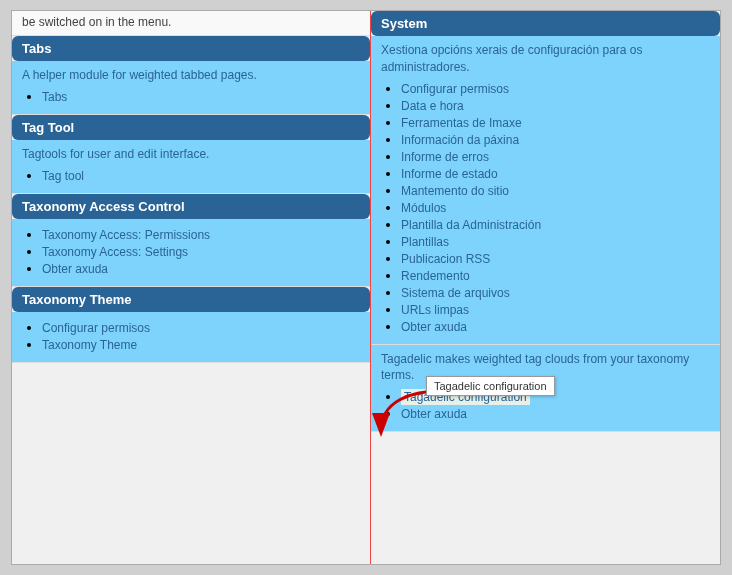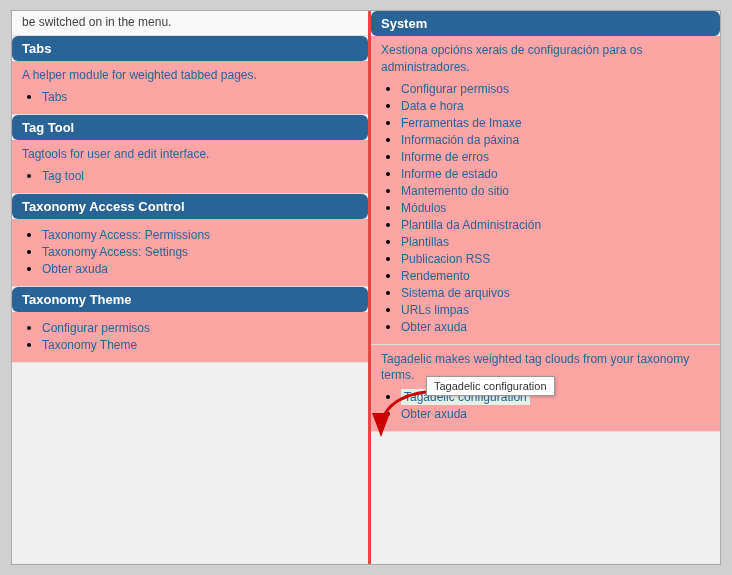--- a/index.html
+++ b/index.html
@@ -21,41 +21,41 @@
       border: 1px solid #aaa;
       display: flex;
       gap: 0;
       overflow: hidden;
     }
     .left-col {
       width: 360px;
       height: 100%;
       overflow-y: auto;
       padding: 0;
-      border-right: 3px solid #ef4444;
+      border-right: 1px solid #ef4444;
     }
     .right-col {
       width: 350px;
       height: 100%;
       overflow-y: auto;
       padding: 0;
     }
     .section {
       margin-bottom: 0;
     }
     .section-header {
       background: #2a6496;
       color: #fff;
       padding: 5px 10px;
       font-size: 13px;
       font-weight: bold;
       border-radius: 6px;
     }
     .section-body {
-      background: #fca5a5;
+      background: #7dd3fc;
       padding: 6px 10px 8px 10px;
       border-bottom: 1px solid #ddd;
     }
     .section-desc {
       color: #2a6496;
       font-size: 12px;
       margin-bottom: 5px;
       line-height: 1.4;
     }
     .section-items {

